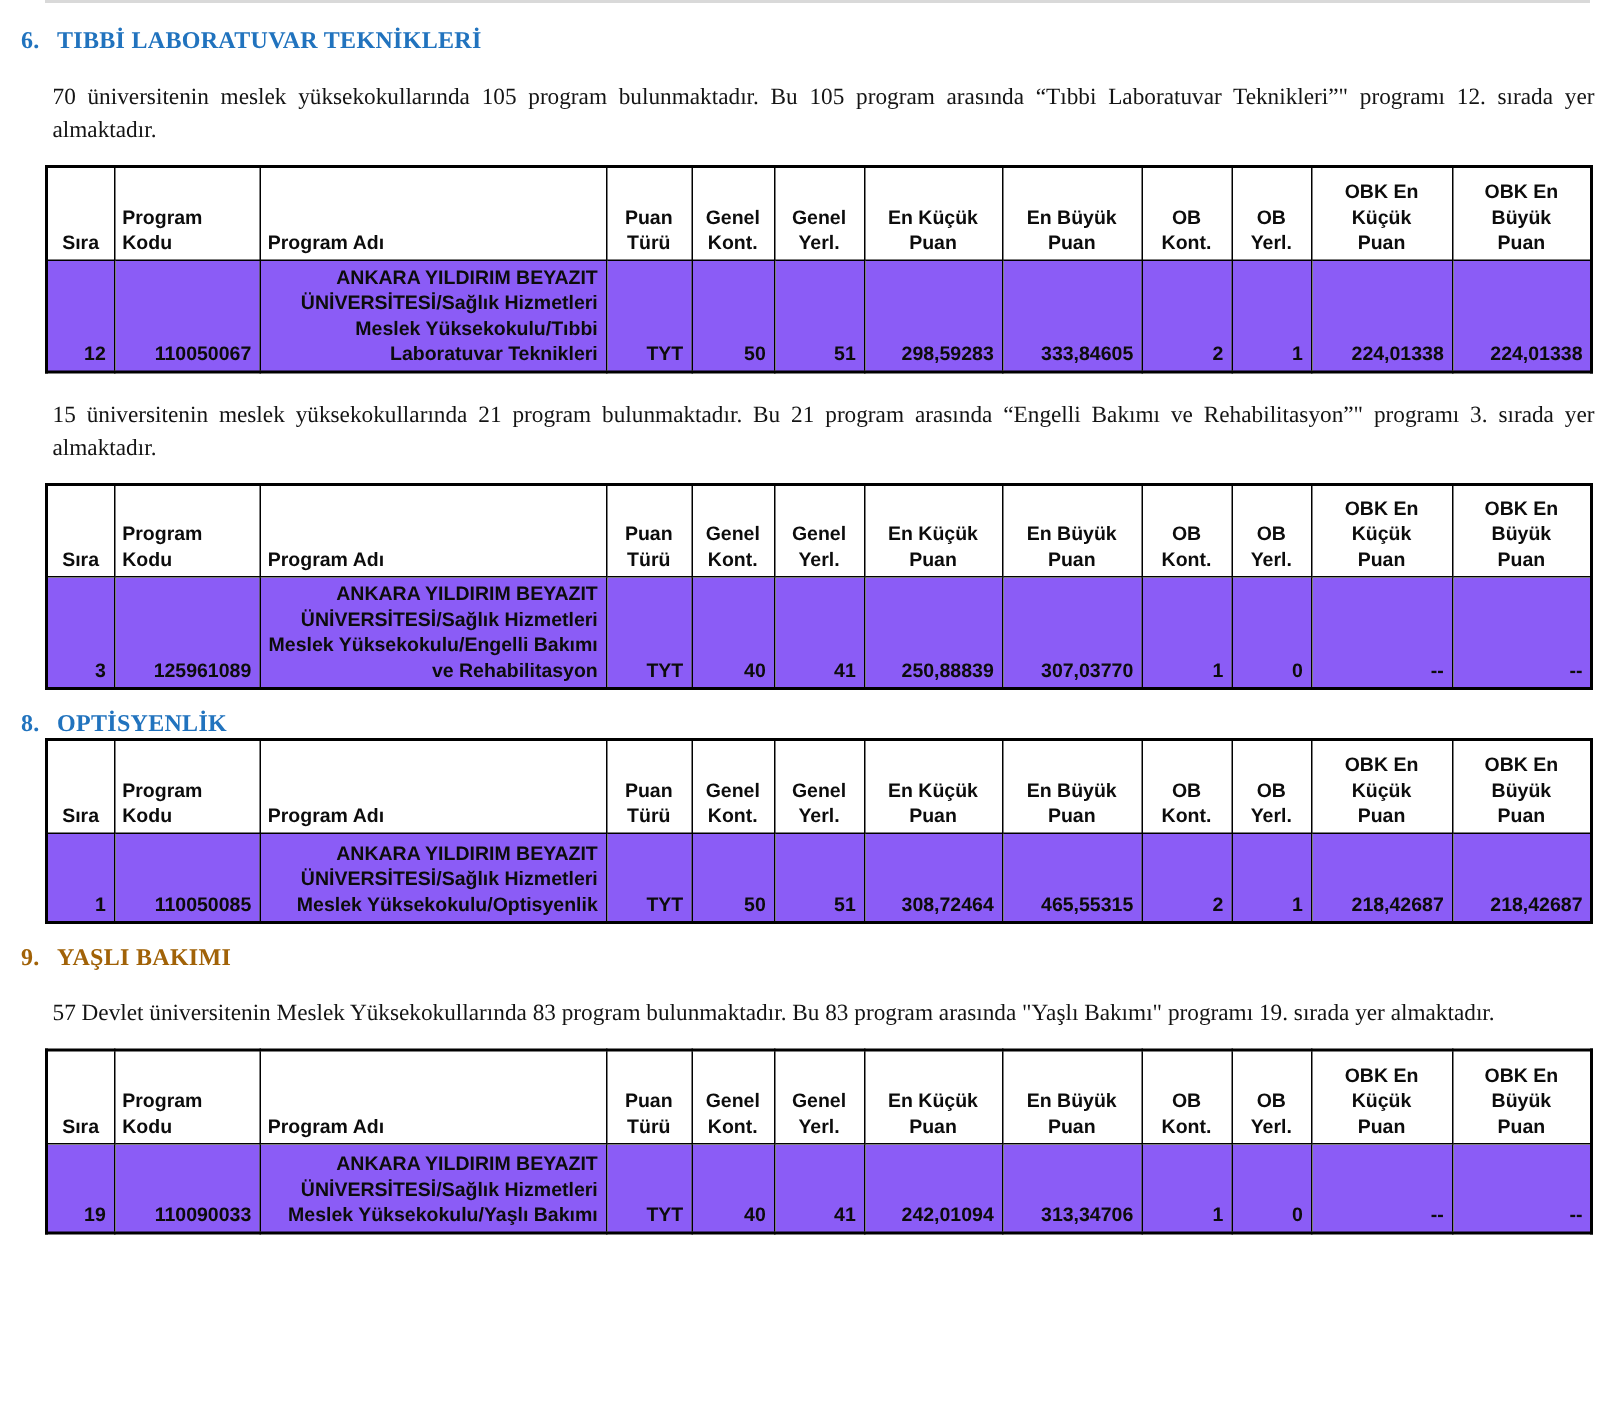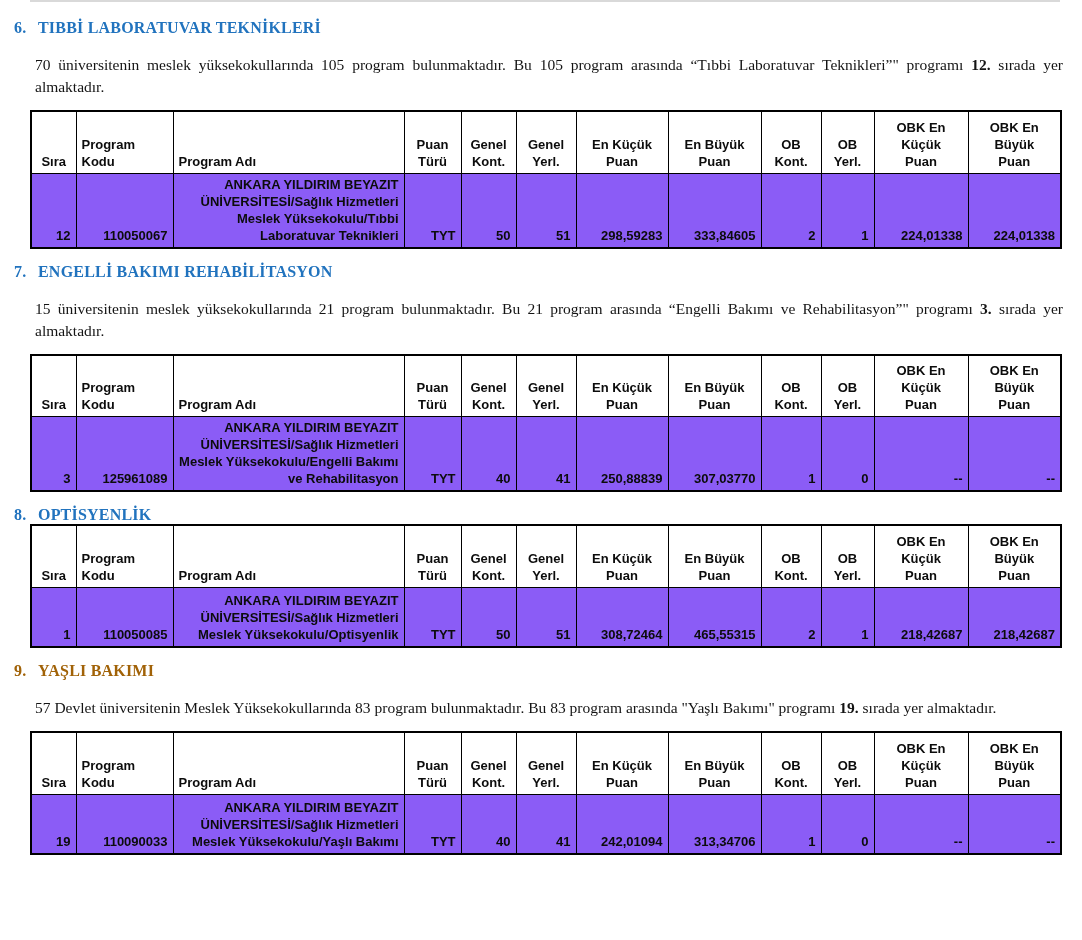--- a/index.html
+++ b/index.html
@@ -25,21 +25,21 @@
   }
   .heading-number{display:inline-block;min-width:24px;}
   .section-para{
     margin:17px 0 12px 21px;
     width:1028px;
     font-size:15.5px;
     line-height:22px;
     text-align:justify;
     color:#141414;
   }
-  .section-para .rank{font-weight:bold;}
+  .section-para .rank{font-weight:normal;}
   .tablewrap{margin-left:16px;}
   table.program-table{
     border-collapse:collapse;
     table-layout:fixed;
     width:1031px;
     border:2px solid #000;
     margin:0 0 2px 0;
   }
   table.program-table th, table.program-table td{
     border:1.5px solid #000;
@@ -112,21 +112,20 @@
               <td class="ar">1</td>
               <td class="ar">224,01338</td>
               <td class="ar">224,01338</td>
             </tr>
           </tbody>
         </table>
       </div>
   </section>
 
   <section class="section">
-    <h2 class="section-heading" style="color: rgb(33, 115, 190);"><span class="heading-number">7.</span><span>ENGELLİ BAKIMI REHABİLİTASYON</span></h2>
     <p class="section-para"><span>15 üniversitenin meslek yüksekokullarında 21 program bulunmaktadır. Bu 21  program arasında “Engelli Bakımı ve Rehabilitasyon”" programı </span><span class="rank">3.</span><span> sırada yer almaktadır.</span></p>
     <div class="tablewrap">
         <table class="program-table">
           <colgroup>
             <col style="width: 45px;">
             <col style="width: 97px;">
             <col style="width: 231px;">
             <col style="width: 57px;">
             <col style="width: 55px;">
             <col style="width: 60px;">

